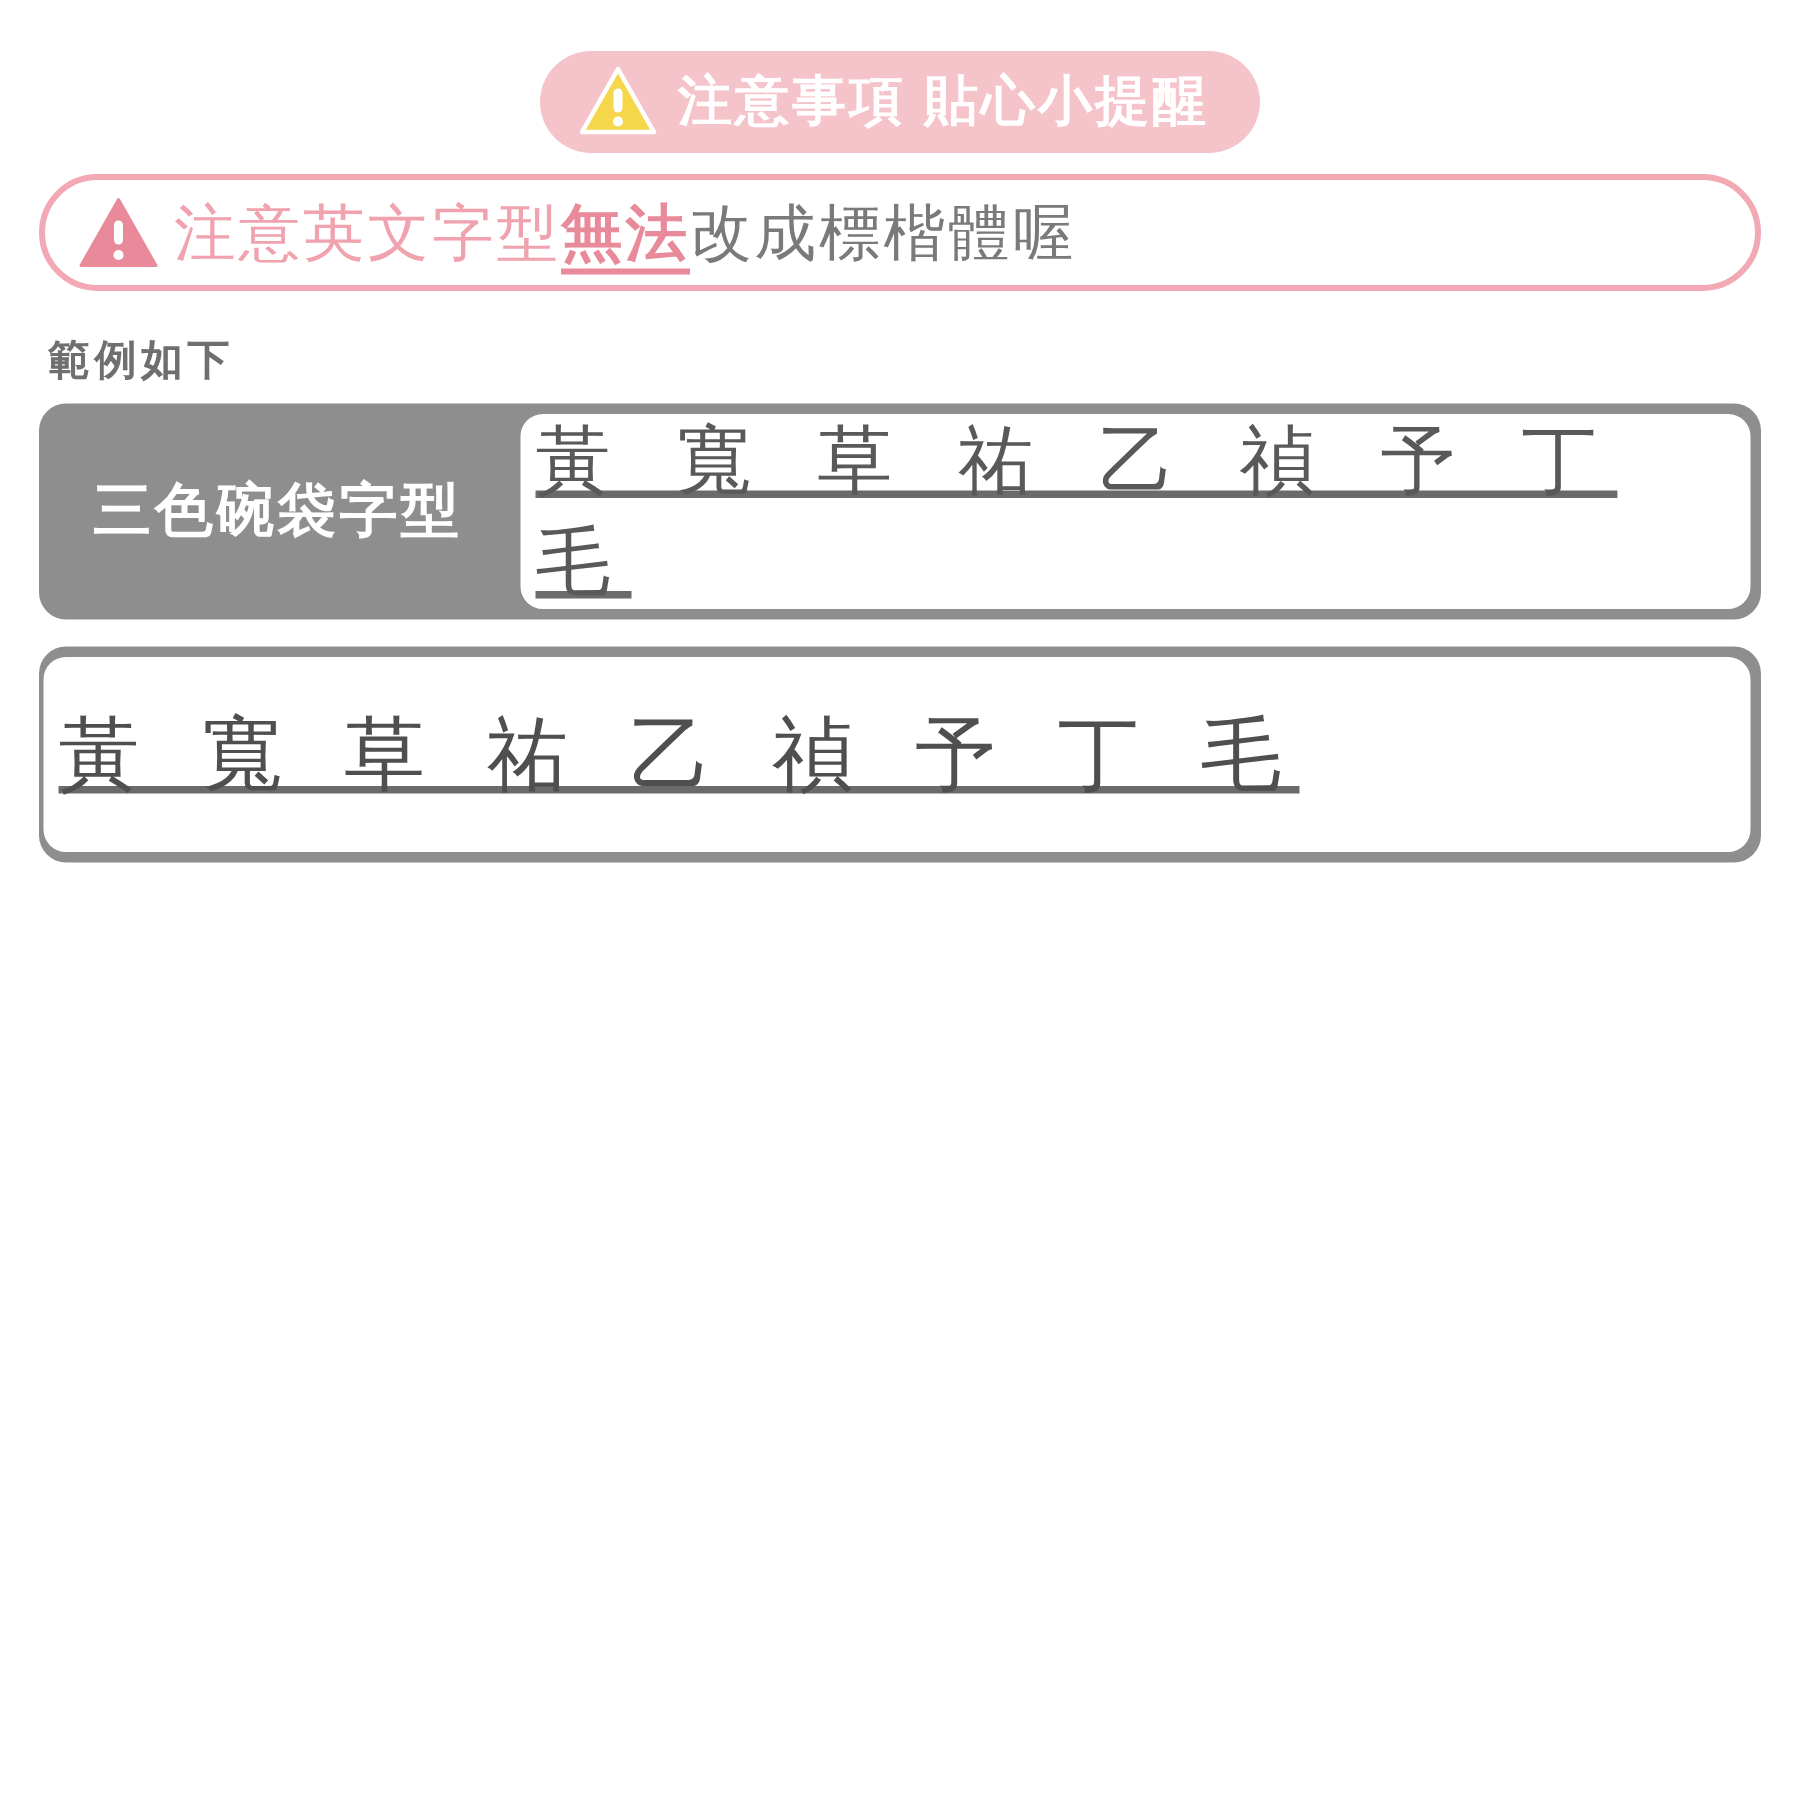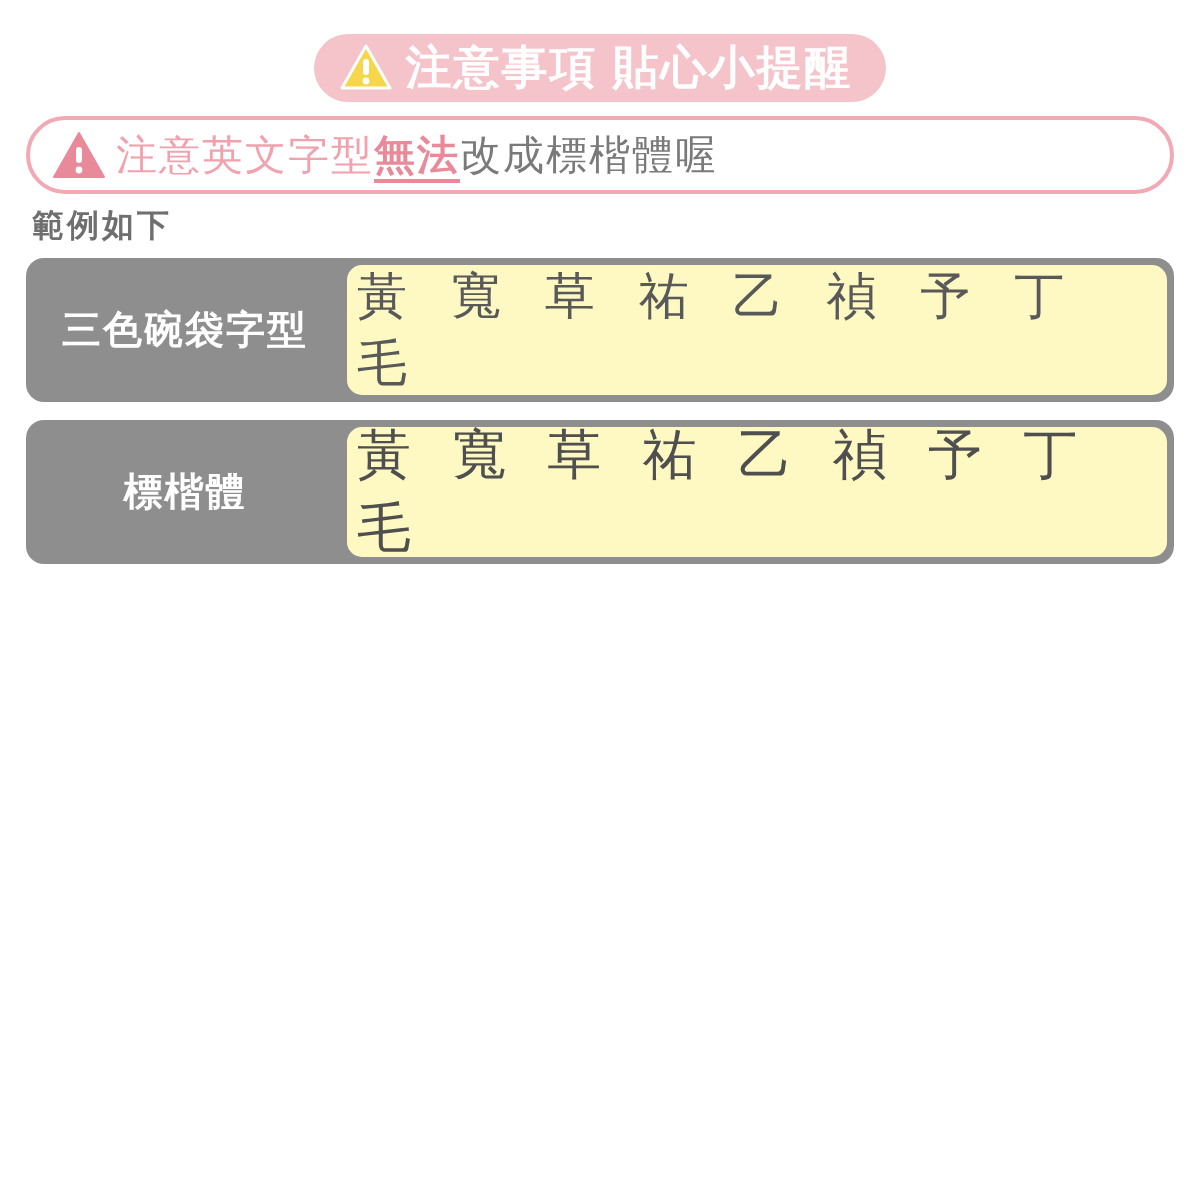--- a/index.html
+++ b/index.html
@@ -32,21 +32,21 @@
   .header-pill {
     background: #f5c3ca;
     border-radius: 40px;
     padding: 10px 34px 12px 26px;
     display: flex;
     align-items: center;
     gap: 14px;
   }
   .header-title {
     color: #ffffff;
-    font-size: 46px;
+    font-size: 36px;
     font-weight: bold;
     letter-spacing: 2px;
     line-height: 1;
     white-space: nowrap;
     text-align: center;
   }
   .warn-triangle {
     width: 52px;
     height: 46px;
     position: relative;
@@ -98,23 +98,23 @@
   .notice-text .hl {
     color: #e88a9a;
     font-weight: bold;
     border-bottom: 4px solid #e88a9a;
     padding-bottom: 1px;
   }
   .notice-text .pinkword { color: #f0a3ae; }
 
   
   .example-label {
-    margin-top: 10px;
+    margin-top: 27px;
     padding-left: 6px;
-    font-size: 32px;
+    font-size: 28px;
     font-weight: bold;
     color: #6f6f6f;
     letter-spacing: 3px;
   }
 
   
   .rows { margin-top: 10px; }
   .row {
     display: flex;
     align-items: stretch;
@@ -132,28 +132,29 @@
     justify-content: center;
     text-align: center;
     color: #ffffff;
     font-size: 39px;
     font-weight: bold;
     letter-spacing: 2px;
     line-height: 1.18;
   }
   .row-sample {
     flex: 1 1 auto;
-    background: #fef9c3;
+    background: #ffffff;
     border: 3px solid #8e8e8e;
     border-radius: 18px;
     margin: 4px 4px 4px 0;
     display: flex;
     align-items: center;
     box-sizing: border-box;
     overflow: hidden;
+    text-decoration: underline;
   }
   .sample-cjk-a {
     font-family: "DejaVu Sans", sans-serif;
     font-size: 50px;
     letter-spacing: 14px;
     color: #595959;
     padding-left: 10px;
   }
   .sample-cjk-b {
     font-family: "DejaVu Serif", serif;
@@ -222,23 +223,20 @@
         <span>三色碗袋</span>
           <br>
         <span>字型</span>
       </div>
       <div class="row-sample">
         <span class="sample-cjk-a">黃 寬 草 祐 乙 禎 予 丁 毛</span>
       </div>
     </div>
 
     <div class="row">
-      <div class="row-label">
-        <span>標楷體</span>
-      </div>
       <div class="row-sample">
         <span class="sample-cjk-b">黃 寬 草 祐 乙 禎 予 丁 毛</span>
       </div>
     </div>
 
 
   </div>
 </div>
 
 </body></html>

